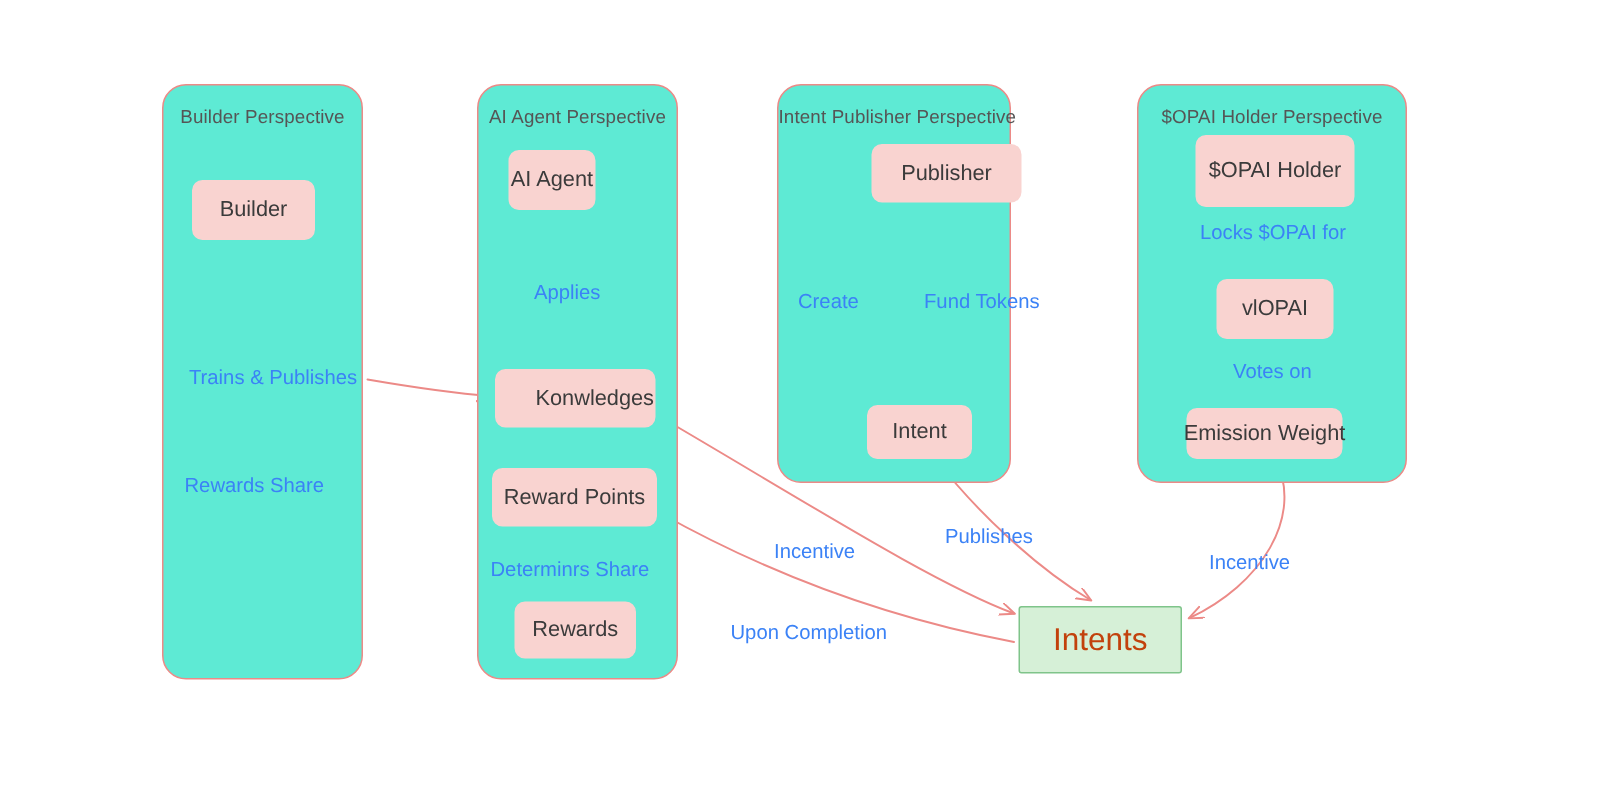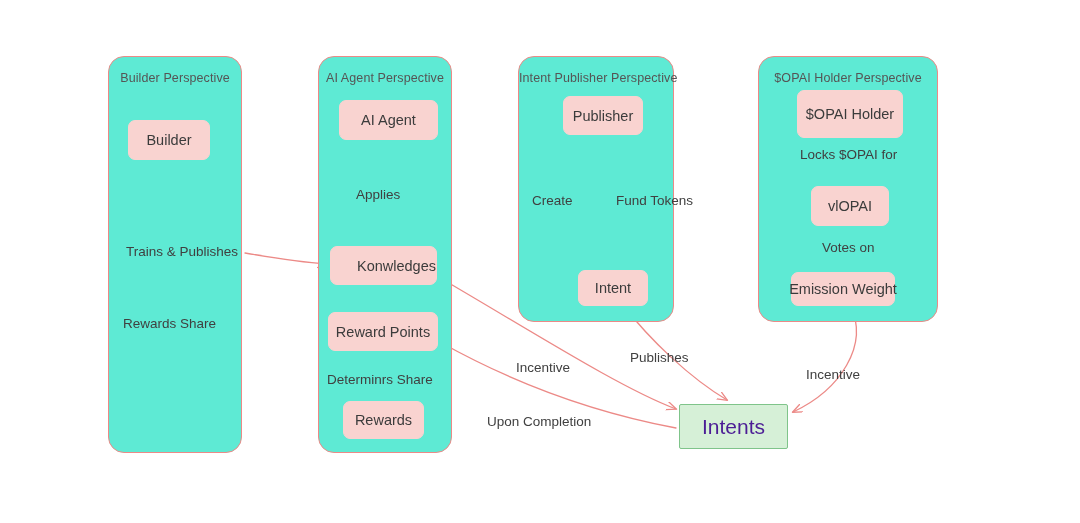--- a/index.html
+++ b/index.html
@@ -54,26 +54,26 @@
     align-items: center;
     justify-content: center;
     color: #3b3b3b;
     font-size: 14.5px;
     white-space: nowrap;
   }
   .node.terminal {
     background: #d6f0d7;
     border: 1.4px solid #7fc48a;
     border-radius: 2px;
-    color: #4c1d95;
+    color: #c2410c;
     font-size: 21px;
   }
   .edge-label {
     position: absolute;
-    color: #404040;
+    color: #3b82f6;
     font-size: 13.5px;
     white-space: nowrap;
     background: transparent;
     line-height: 1;
   }
 </style>
 </head>
 <body>
 
 <div id="diagram-root">
@@ -125,29 +125,29 @@
   <div class="panel" style="left:518px; top:56px; width:156px; height:266px;">
     <div class="panel-title" style="top:14px;">Intent Publisher Perspective</div>
   </div>
 
   <div class="panel" style="left:758px; top:56px; width:180px; height:266px;padding-left:44px;">
     <div class="panel-title" style="top:14px;">$OPAI Holder Perspective</div>
   </div>
 
   <div class="node" style="left:128px; top:120px; width:82px; height:40px;">Builder</div>
 
-  <div class="node" style="left:339px; top:100px; width:99px; height:40px;">AI Agent</div>
+  <div class="node" style="left:339px; top:100px; width:58px; height:40px;">AI Agent</div>
 
   <div class="node" style="left:330px; top:246px; width:107px; height:39px;padding-left:26px;">Konwledges</div>
 
   <div class="node" style="left:328px; top:312px; width:110px; height:39px;">Reward Points</div>
 
   <div class="node" style="left:343px; top:401px; width:81px; height:38px;">Rewards</div>
 
-  <div class="node" style="left:563px; top:96px; width:80px; height:39px;">Publisher</div>
+  <div class="node" style="left:581px; top:96px; width:100px; height:39px;">Publisher</div>
 
   <div class="node" style="left:578px; top:270px; width:70px; height:36px;">Intent</div>
 
   <div class="node" style="left:797px; top:90px; width:106px; height:48px;">$OPAI Holder</div>
 
   <div class="node" style="left:811px; top:186px; width:78px; height:40px;">vlOPAI</div>
 
   <div class="node" style="left:791px; top:272px; width:104px; height:34px;">Emission Weight</div>
 
   <div class="node terminal" style="left:679px; top:404px; width:109px; height:45px;">Intents</div>

